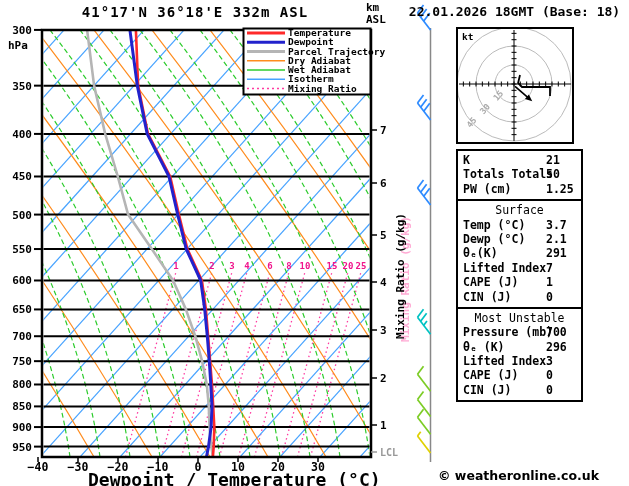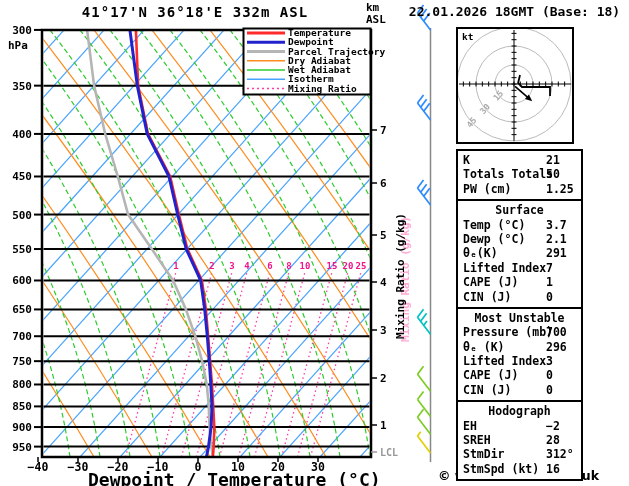--- a/index.html
+++ b/index.html
@@ -12,21 +12,21 @@
   #kmasl{left:366px;top:2px;font-size:11px;line-height:12px;text-align:left;}
   #date{left:400px;top:4px;width:229px;text-align:center;font-size:13px;}
   #xaxis-title{left:88px;top:469px;width:250px;text-align:center;font-size:18px;}
   #footer{left:438px;top:468px;width:180px;font-size:12.5px;font-weight:bold;
           font-family:"DejaVu Sans",sans-serif;}
   #tablepanel{left:456px;top:151px;width:127px;}
   .tbox{border:2px solid #000;margin-top:-2px;background:#fff;padding:2px 0 3px 0;}
   .trow{position:relative;height:14.4px;font-size:11.5px;font-weight:bold;line-height:14.4px;}
   .trow .tl{position:absolute;left:5px;white-space:pre;}
   .trow .tv{position:absolute;left:88px;white-space:pre;}
-  .thead{text-align:center;font-size:11.5px;font-weight:bold;height:14.4px;line-height:14.4px;}
+  .thead{text-align:center;font-size:11.5px;font-weight:normal;height:14.4px;line-height:14.4px;}
   svg{display:block;}
 </style>
 </head>
 <body>
 <div id="page">
 
 <svg id="skewt" class="abs" style="left:0;top:0" width="629" height="486" viewBox="0 0 629 486">
       <defs>
         <clipPath id="pc">
           <rect x="43.5" y="31" width="326" height="425"></rect>
@@ -392,34 +392,15 @@
         </div>
         <div class="trow">
           <span class="tl">CAPE (J)</span>
           <span class="tv">0</span>
         </div>
         <div class="trow">
           <span class="tl">CIN (J)</span>
           <span class="tv">0</span>
         </div>
       </div>
-      <div class="tbox">
-        <div class="thead">Hodograph</div>
-        <div class="trow">
-          <span class="tl">EH</span>
-          <span class="tv">−2</span>
-        </div>
-        <div class="trow">
-          <span class="tl">SREH</span>
-          <span class="tv">28</span>
-        </div>
-        <div class="trow">
-          <span class="tl">StmDir</span>
-          <span class="tv">312°</span>
-        </div>
-        <div class="trow">
-          <span class="tl">StmSpd (kt)</span>
-          <span class="tv">16</span>
-        </div>
-      </div>
     </div>
 
 </div>
 
 </body></html>

